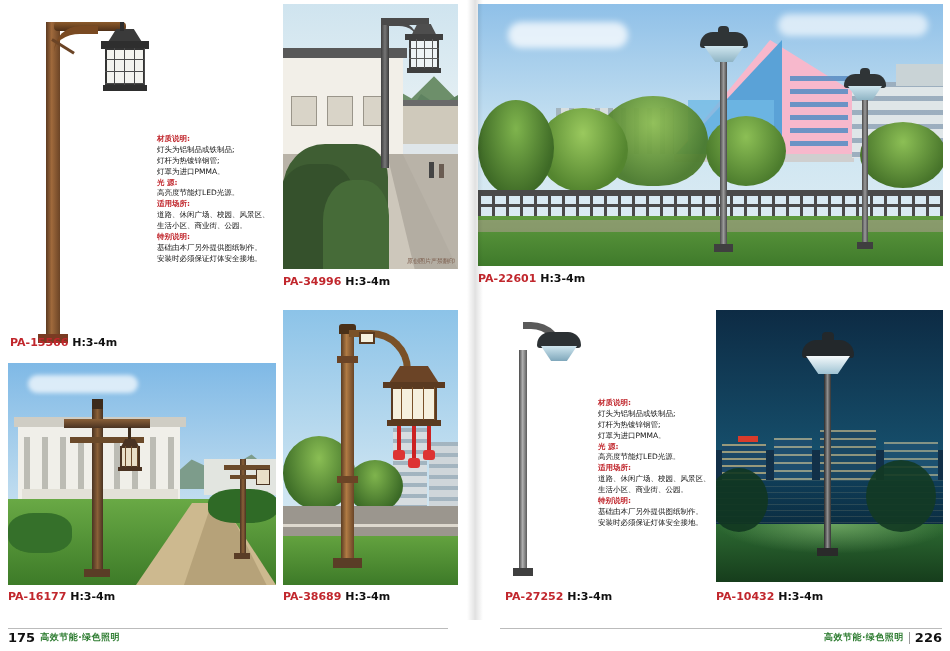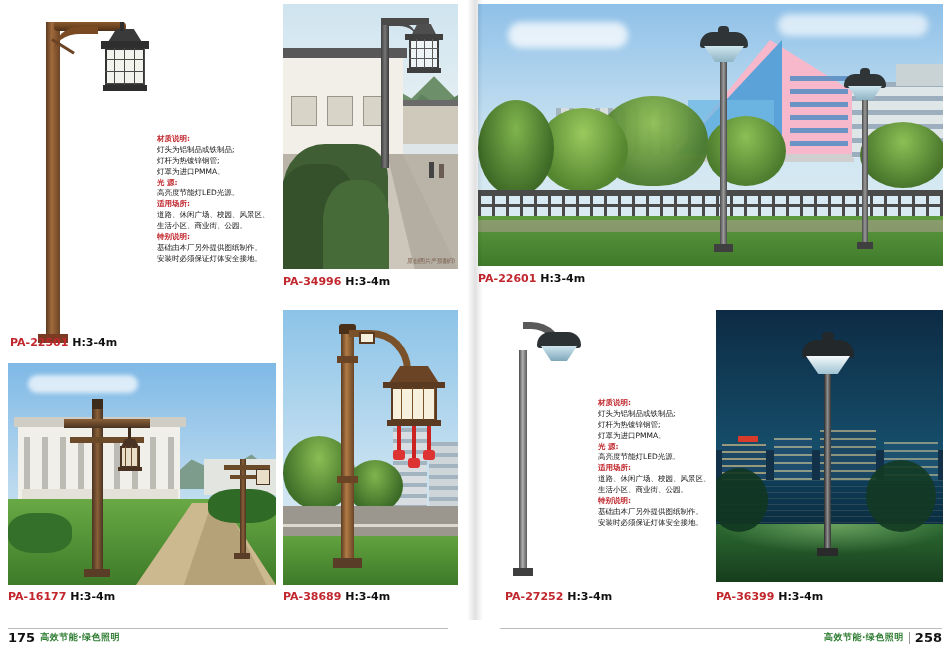--- a/index.html
+++ b/index.html
@@ -89,21 +89,21 @@
 
     <div style="position:absolute;left:95px;top:25px;width:44px;height:14px;background:#3a3a3a;clip-path:polygon(10% 100%,90% 100%,70% 0,30% 0);"></div>
     <div style="position:absolute;left:93px;top:37px;width:48px;height:8px;background:#2e2e2e;"></div>
     <div style="position:absolute;left:97px;top:44px;width:40px;height:38px;background:#f3f3ee;border:2px solid #333;"></div>
     <div style="position:absolute;left:97px;top:44px;width:40px;height:38px;
       background:repeating-linear-gradient(to right,transparent 0 9px,#4a4a4a 9px 10px),repeating-linear-gradient(to bottom,transparent 0 11px,#4a4a4a 11px 12px);"></div>
     <div style="position:absolute;left:95px;top:81px;width:44px;height:6px;background:#2e2e2e;"></div>
     <div style="position:absolute;left:112px;top:18px;width:4px;height:9px;background:#2e2e2e;"></div>
   </div>
   <div class="caption" style="left:10px; top:336px;">
-    <span class="code">PA-22501</span>
+    <span class="code">PA-15566</span>
     <span class="h">H:3-4m</span>
   </div>
 
   <div class="specblock" style="left:157px; top:134px;">
     <div class="hdr">材质说明:</div>
     <div class="row">灯头为铝制品或铁制品;</div>
     <div class="row">灯杆为热镀锌钢管;</div>
     <div class="row">灯罩为进口PMMA。</div>
     <div class="hdr">光    源:</div>
     <div class="row">高亮度节能灯LED光源。</div>
@@ -367,33 +367,33 @@
     <div style="position:absolute;left:150px;top:150px;width:70px;height:72px;background:#133a22;border-radius:50%;opacity:.9;"></div>
     <div style="position:absolute;left:-6px;top:158px;width:58px;height:64px;background:#113620;border-radius:50%;opacity:.9;"></div>
 
     <div style="position:absolute;left:108px;top:58px;width:7px;height:186px;background:linear-gradient(to right,#2a2a2a,#8e8e8e,#333);"></div>
     <div style="position:absolute;left:101px;top:238px;width:21px;height:8px;background:#2a2a2a;"></div>
     <div style="position:absolute;left:86px;top:30px;width:52px;height:18px;background:#23282b;border-radius:26px 26px 6px 6px;"></div>
     <div style="position:absolute;left:90px;top:46px;width:44px;height:18px;background:linear-gradient(to bottom,#f4f9fb,#9fc3d3);clip-path:polygon(0 0,100% 0,72% 100%,28% 100%);"></div>
     <div style="position:absolute;left:106px;top:22px;width:12px;height:9px;background:#23282b;border-radius:4px 4px 0 0;"></div>
   </div>
   <div class="caption" style="left:716px; top:590px;">
-    <span class="code">PA-36399</span>
+    <span class="code">PA-10432</span>
     <span class="h">H:3-4m</span>
   </div>
 
   <div class="gutter"></div>
 
   <div class="footer-line" style="left:8px; width:440px;"></div>
   <div class="footer-line" style="left:500px; width:442px;"></div>
 
   <div class="footer-left">
     <span class="pagenum">175</span>
     <span class="footer-text">高效节能·绿色照明</span>
   </div>
 
   <div class="footer-right">
     <span class="footer-text">高效节能·绿色照明</span>
     <span class="footer-bar"></span>
-    <span class="pagenum">258</span>
+    <span class="pagenum">226</span>
   </div>
 
 </div>
 
 </body></html>

